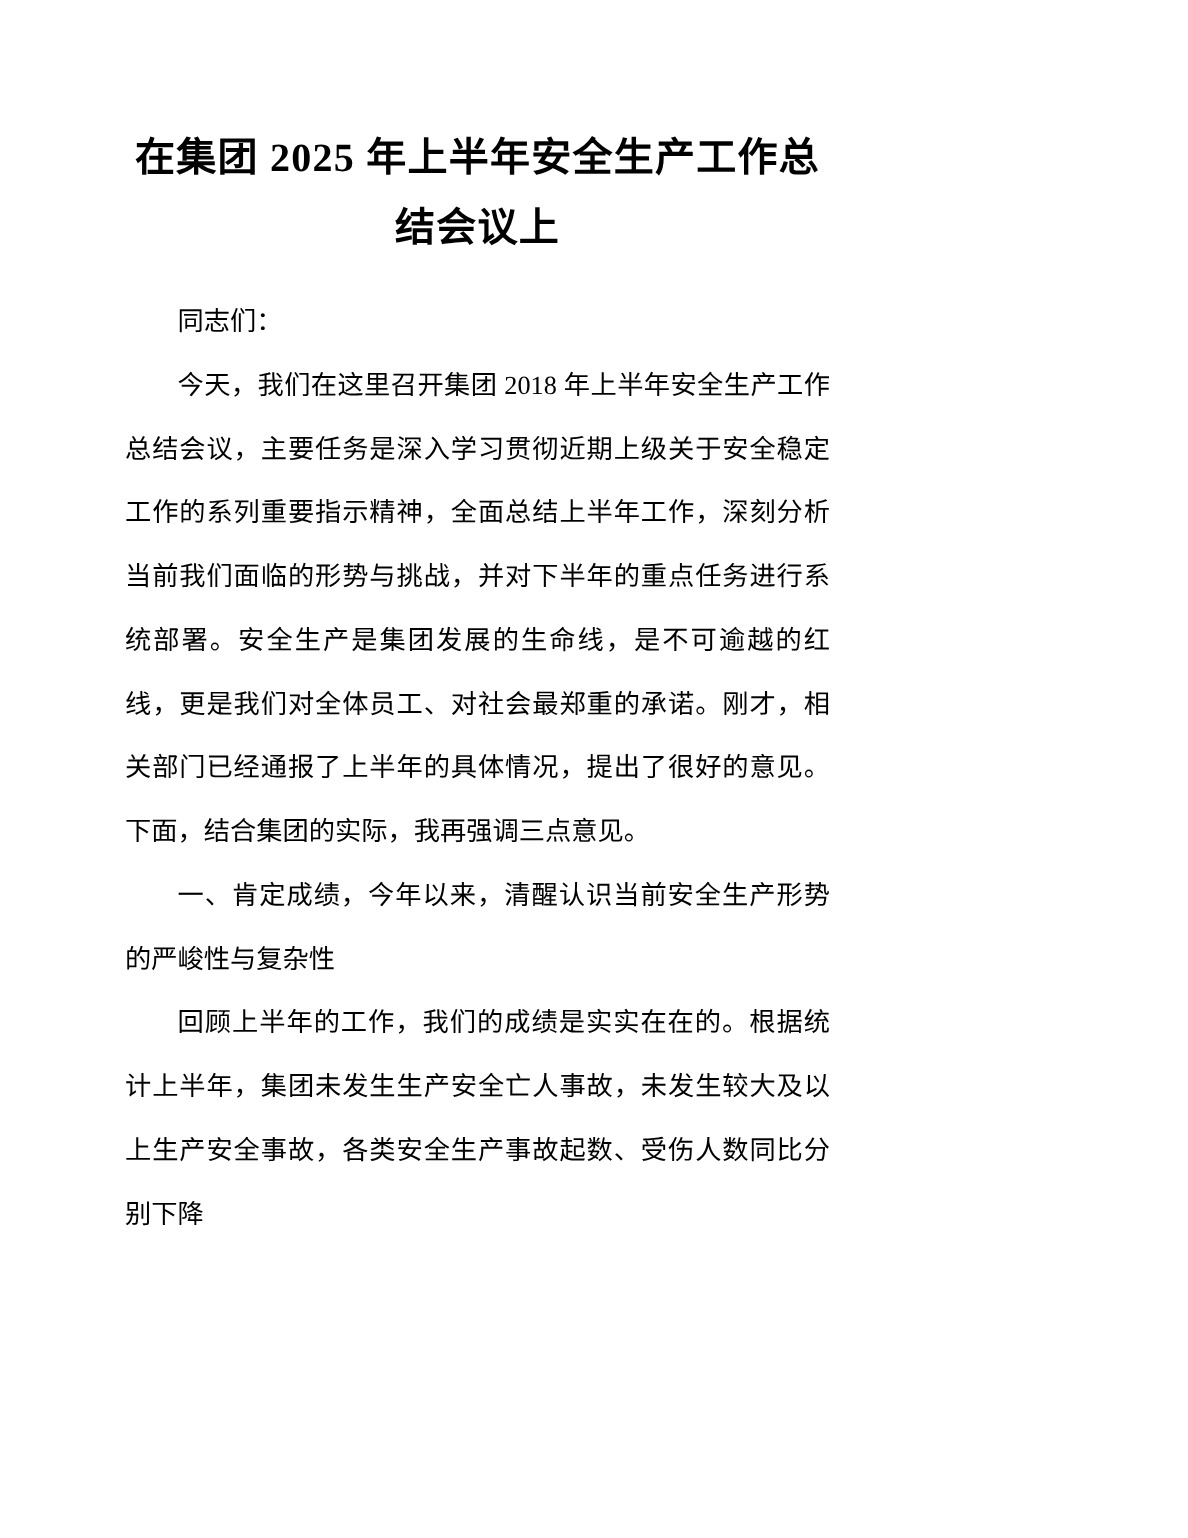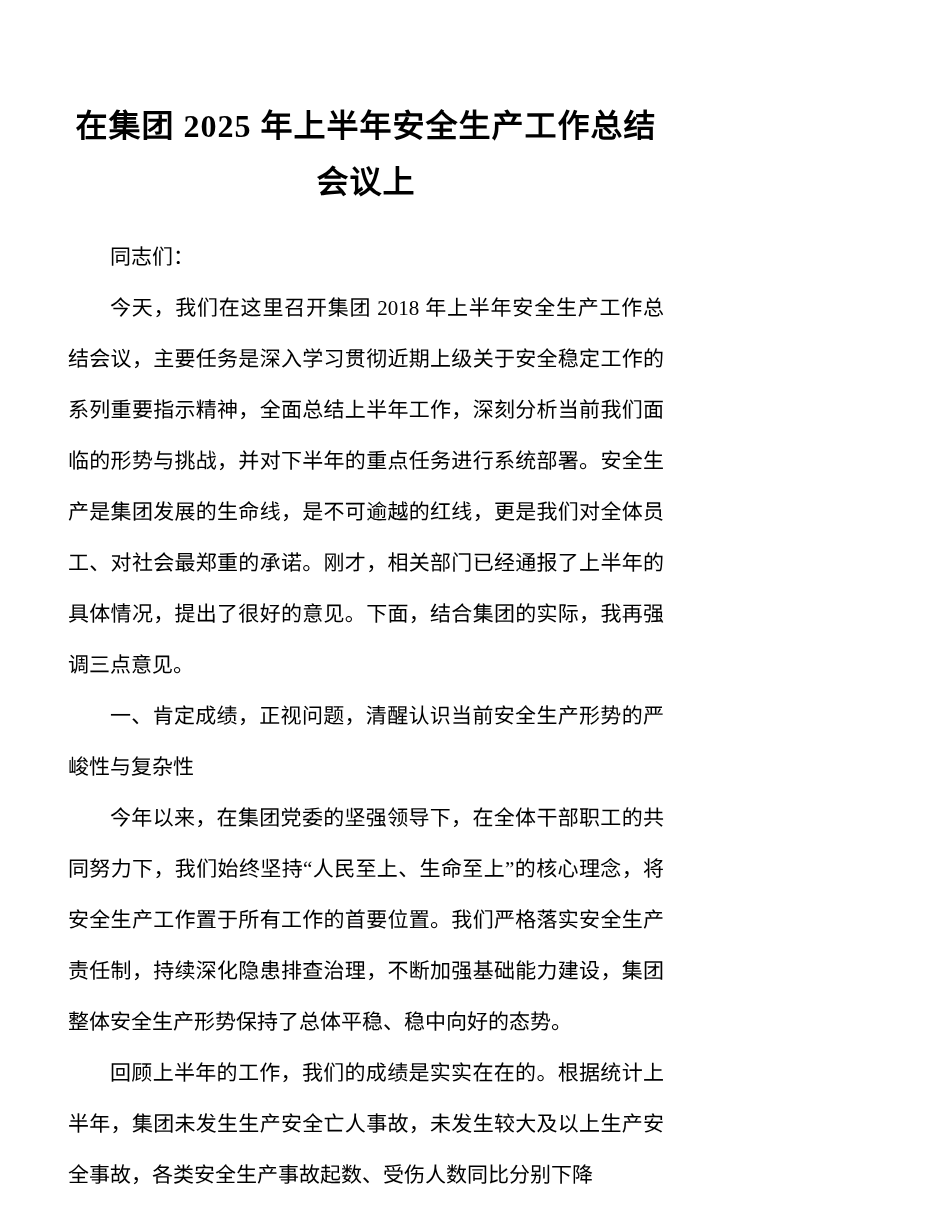--- a/index.html
+++ b/index.html
@@ -6,21 +6,21 @@
     margin: 0;
     padding: 0;
     background: #ffffff;
   }
   .page {
     position: relative;
     width: 802px;
     height: 1230px;
     background: #ffffff;
     box-sizing: border-box;
-    padding: 98px 138px 0 68px;
+    padding: 98px 138px 0 100px;
     overflow: hidden;
     font-family: "Liberation Serif", "DejaVu Serif", serif;
     color: #000000;
   }
   .doc-title {
     font-size: 32px;
     font-weight: bold;
     text-align: center;
     line-height: 56px;
     letter-spacing: 1px;
@@ -41,18 +41,17 @@
 
 <div class="page">
 
   <div class="doc-title">
     <div>在集团 2025 年上半年安全生产工作总结会议上</div>
   </div>
 
   <div class="doc-body">
     <p>同志们：</p>
     <p>今天，我们在这里召开集团 2018 年上半年安全生产工作总结会议，主要任务是深入学习贯彻近期上级关于安全稳定工作的系列重要指示精神，全面总结上半年工作，深刻分析当前我们面临的形势与挑战，并对下半年的重点任务进行系统部署。安全生产是集团发展的生命线，是不可逾越的红线，更是我们对全体员工、对社会最郑重的承诺。刚才，相关部门已经通报了上半年的具体情况，提出了很好的意见。下面，结合集团的实际，我再强调三点意见。</p>
-    <p>一、肯定成绩，正视问题，清醒认识当前安全生产形势的严峻性与复杂性</p>
-    <p>今年以来，在集团党委的坚强领导下，在全体干部职工的共同努力下，我们始终坚持“人民至上、生命至上”的核心理念，将安全生产工作置于所有工作的首要位置。我们严格落实安全生产责任制，持续深化隐患排查治理，不断加强基础能力建设，集团整体安全生产形势保持了总体平稳、稳中向好的态势。</p>
+    <p>一、肯定成绩，今年以来，清醒认识当前安全生产形势的严峻性与复杂性</p>
     <p>回顾上半年的工作，我们的成绩是实实在在的。根据统计上半年，集团未发生生产安全亡人事故，未发生较大及以上生产安全事故，各类安全生产事故起数、受伤人数同比分别下降</p>
   </div>
 
 </div>
 
 </body></html>

